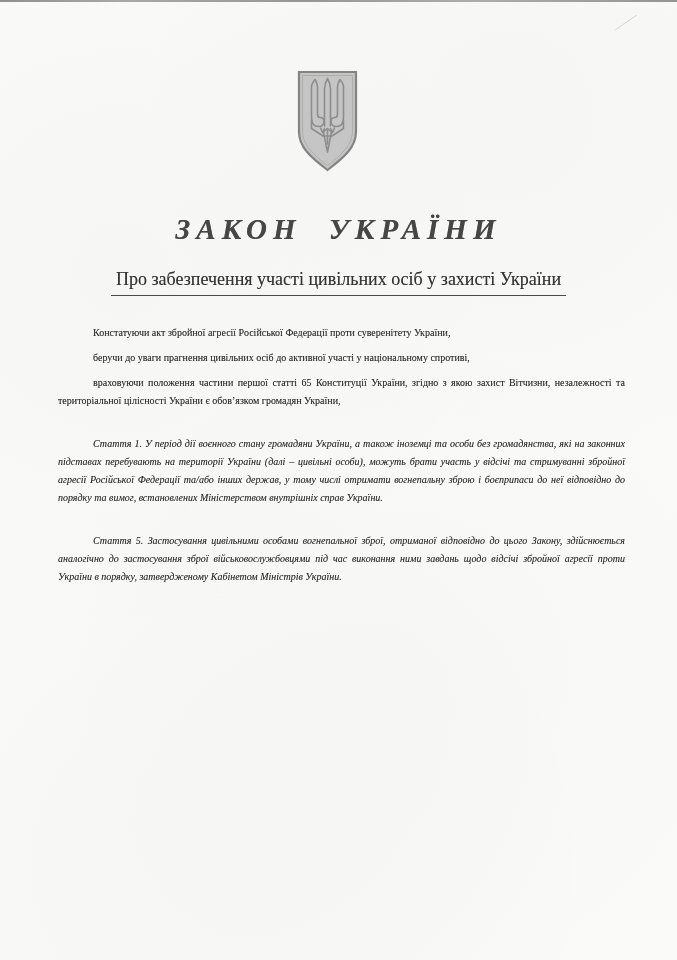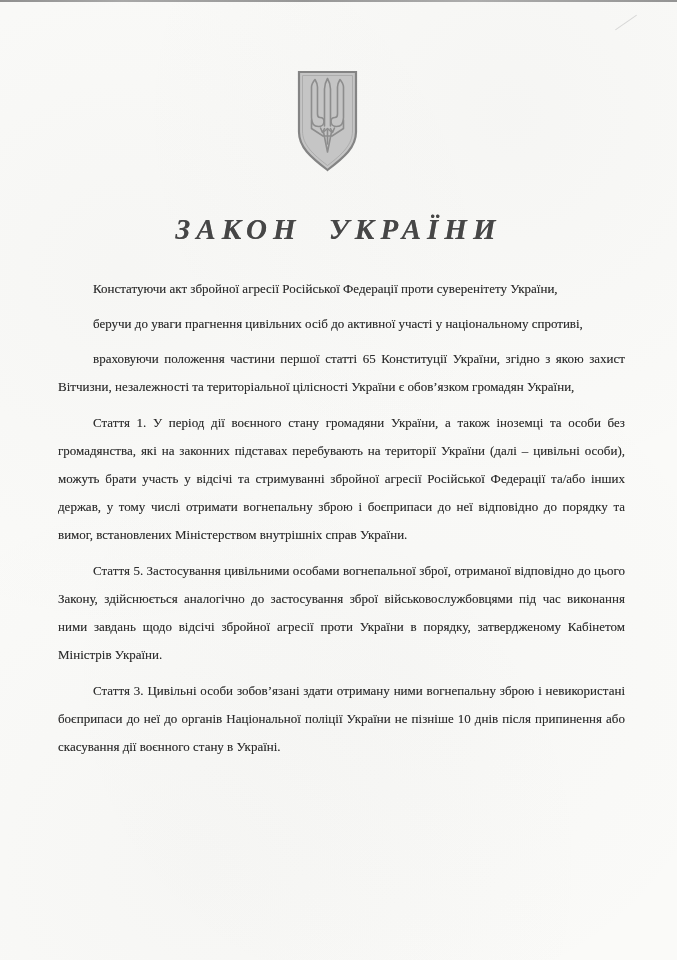--- a/index.html
+++ b/index.html
@@ -68,32 +68,32 @@
     font-weight: normal;
     margin: 0;
     padding: 0 5px 5px 5px;
     border-bottom: 1.5px solid #4a4a4a;
     color: #343434;
     text-shadow: 0 0 0.5px rgba(60,60,60,0.5);
   }
   .content {
     margin-top: 28px;
     padding: 0 52px 0 58px;
-    font-size: 13px;
-    line-height: 28px;
+    font-size: 10px;
+    line-height: 18px;
     text-align: justify;
     color: #2d2d2d;
     text-shadow: 0 0 0.5px rgba(55,55,55,0.45);
   }
   .para {
     margin: 0 0 7px 0;
     text-indent: 35px;
   }
   .article-first { margin-top: 22px; }
-  .article { margin-top: 8px; margin-bottom: 0; }
+  .article { margin-top: 25px; margin-bottom: 0; font-style: italic; }
 </style>
 </head>
 <body>
 
 <div class="page">
 
   <div class="topline"></div>
   <div class="scan-artifact"></div>
 
   <svg class="emblem" viewBox="0 0 61 103" xmlns="http://www.w3.org/2000/svg">
@@ -115,24 +115,26 @@
       <path d="M23.5,58 L25.5,62.5 L27.5,58.5"></path>
       <path d="M33.5,58.5 L35.5,62.5 L37.5,58"></path>
 
       <path d="M26.5,62 L30.5,58.5 L34.5,62 L30.5,82 Z"></path>
       <path d="M30.5,60 V74 M26.5,66 H34.5"></path>
     </g>
   </svg>
 
   <h1 class="title">ЗАКОН УКРАЇНИ</h1>
 
+  <div class="subtitle-wrap">
+    <h2 class="subtitle">Про забезпечення участі цивільних осіб у захисті України</h2>
+  </div>
 
   <div class="content">
     <p class="para">Констатуючи акт збройної агресії Російської Федерації проти суверенітету України,</p>
     <p class="para">беручи до уваги прагнення цивільних осіб до активної участі у національному спротиві,</p>
     <p class="para">враховуючи положення частини першої статті 65 Конституції України, згідно з якою захист Вітчизни, незалежності та територіальної цілісності України є обов’язком громадян України,</p>
 
     <p class="para article article-first">Стаття 1. У період дії воєнного стану громадяни України, а також іноземці та особи без громадянства, які на законних підставах перебувають на території України (далі – цивільні особи), можуть брати участь у відсічі та стримуванні збройної агресії Російської Федерації та/або інших держав, у тому числі отримати вогнепальну зброю і боєприпаси до неї відповідно до порядку та вимог, встановлених Міністерством внутрішніх справ України.</p>
     <p class="para article">Стаття 5. Застосування цивільними особами вогнепальної зброї, отриманої відповідно до цього Закону, здійснюється аналогічно до застосування зброї військовослужбовцями під час виконання ними завдань щодо відсічі збройної агресії проти України в порядку, затвердженому Кабінетом Міністрів України.</p>
-    <p class="para article">Стаття 3. Цивільні особи зобов’язані здати отриману ними вогнепальну зброю і невикористані боєприпаси до неї до органів Національної поліції України не пізніше 10 днів після припинення або скасування дії воєнного стану в Україні.</p>
   </div>
 
 </div>
 
 </body></html>

